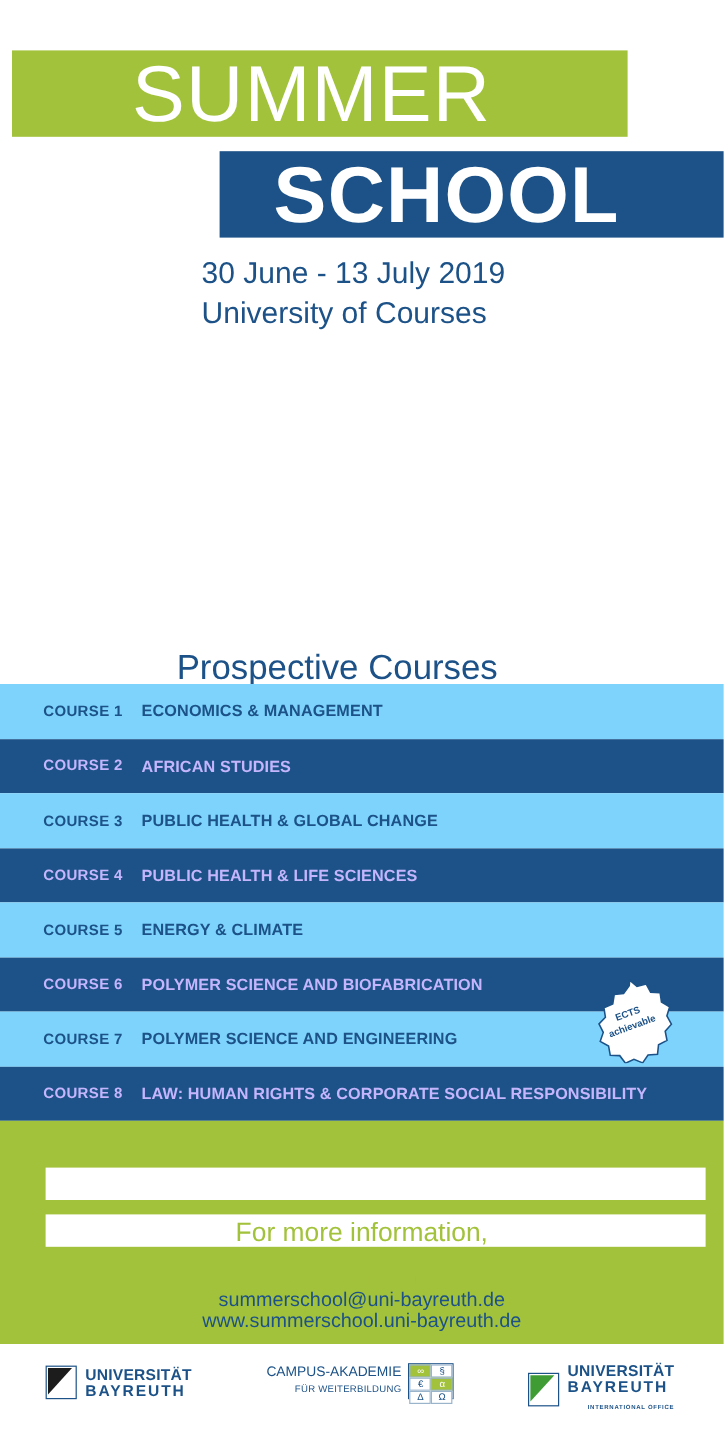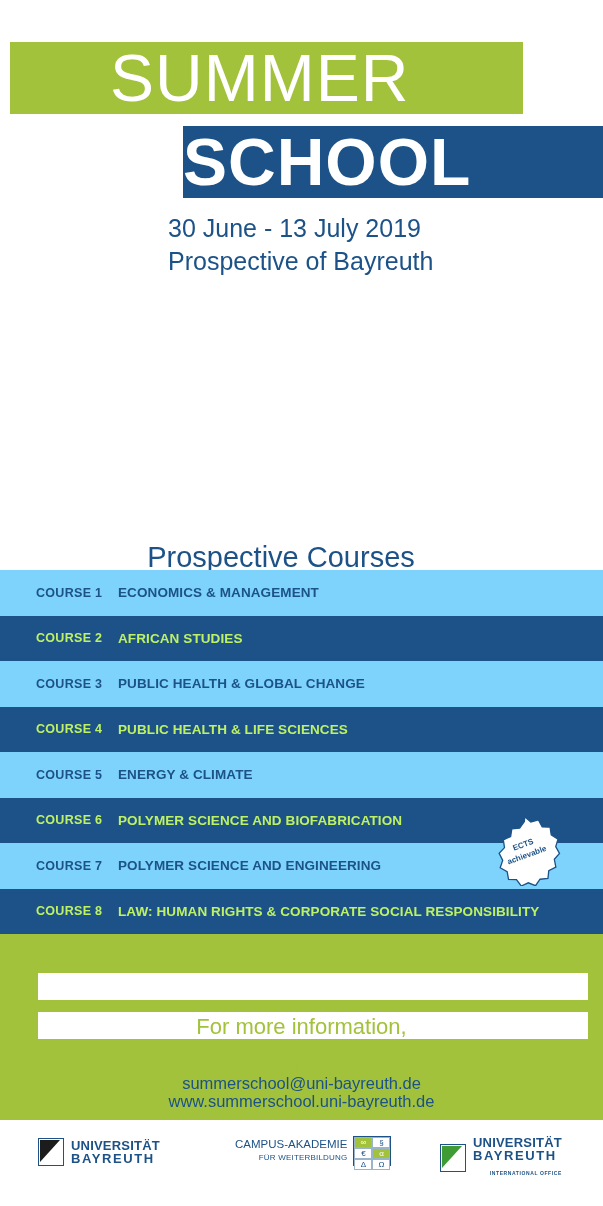--- a/index.html
+++ b/index.html
@@ -50,20 +50,21 @@
   .word-school {
     position: absolute;
     left: 183px;
     top: 128px;
     font-size: 66px;
     line-height: 68px;
     letter-spacing: 1px;
     color: #ffffff;
     font-weight: bold;
     white-space: nowrap;
+    padding-left: 45px;
   }
   .subtitle {
     position: absolute;
     left: 168px;
     top: 212px;
     color: #1c5287;
     font-size: 25px;
     line-height: 33px;
     font-weight: 400;
   }
@@ -101,21 +102,21 @@
     font-size: 12.5px;
     font-weight: bold;
     letter-spacing: 0.3px;
   }
   .course-title {
     font-size: 13.5px;
     font-weight: bold;
     letter-spacing: 0.1px;
   }
   .green .course-num, .green .course-title { color: #1c5287; }
-  .blue .course-num, .blue .course-title   { color: #bef264; }
+  .blue .course-num, .blue .course-title   { color: #c4b5fd; }
 
   
   .ects-badge {
     position: absolute;
     right: 42px;
     top: 244px;
     width: 72px;
     height: 72px;
     z-index: 5;
   }
@@ -233,21 +234,20 @@
     letter-spacing: 0.6px;
     margin-top: 5px;
     text-align: right;
   }
   .campus-text {
     color: #1c5287;
     font-size: 11.5px;
     line-height: 13px;
     text-align: right;
     margin-right: 6px;
-    margin-left: 13px;
   }
   .campus-text .sub {
     font-size: 8px;
     letter-spacing: 0.2px;
   }
   .campus-grid {
     width: 38px;
     height: 30px;
     display: grid;
     grid-template-columns: 1fr 1fr;
@@ -270,21 +270,21 @@
 </head>
 <body>
 
 <div class="header">
   <div class="banner-green"></div>
   <div class="banner-blue"></div>
   <div class="word-summer">SUMMER</div>
   <div class="word-school">SCHOOL</div>
   <div class="subtitle">
     <div>30 June - 13 July 2019</div>
-    <div>Prospective of Bayreuth</div>
+    <div>University of Courses</div>
   </div>
 </div>
 
 <h2 class="courses-heading">Prospective Courses</h2>
 
 <div class="course-list">
   <div class="course-row green">
     <div class="course-num">COURSE 1</div>
     <div class="course-title">ECONOMICS &amp; MANAGEMENT</div>
   </div>

